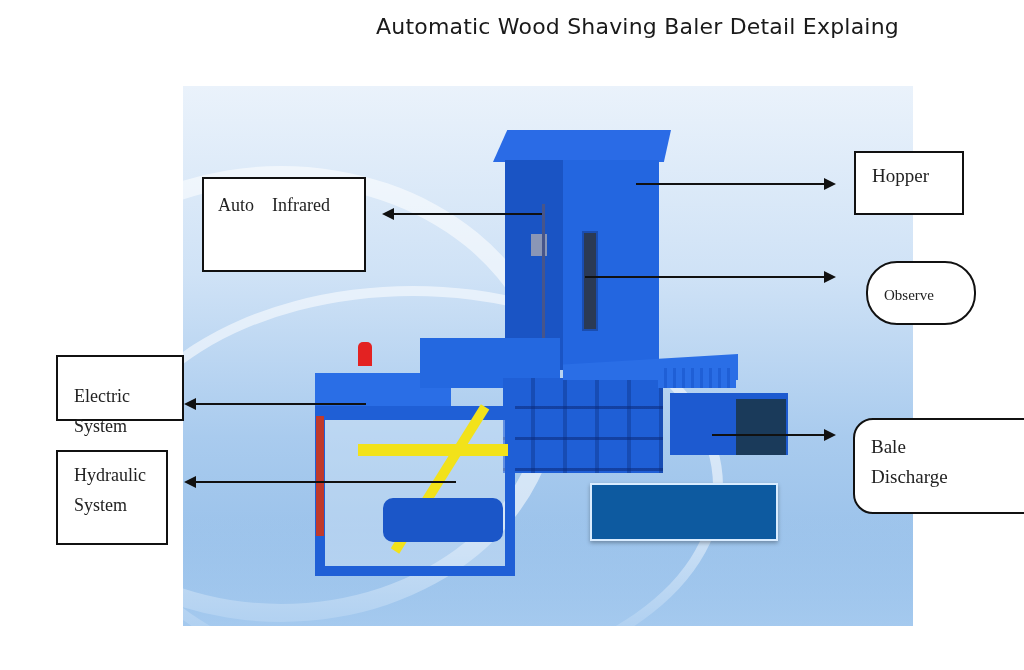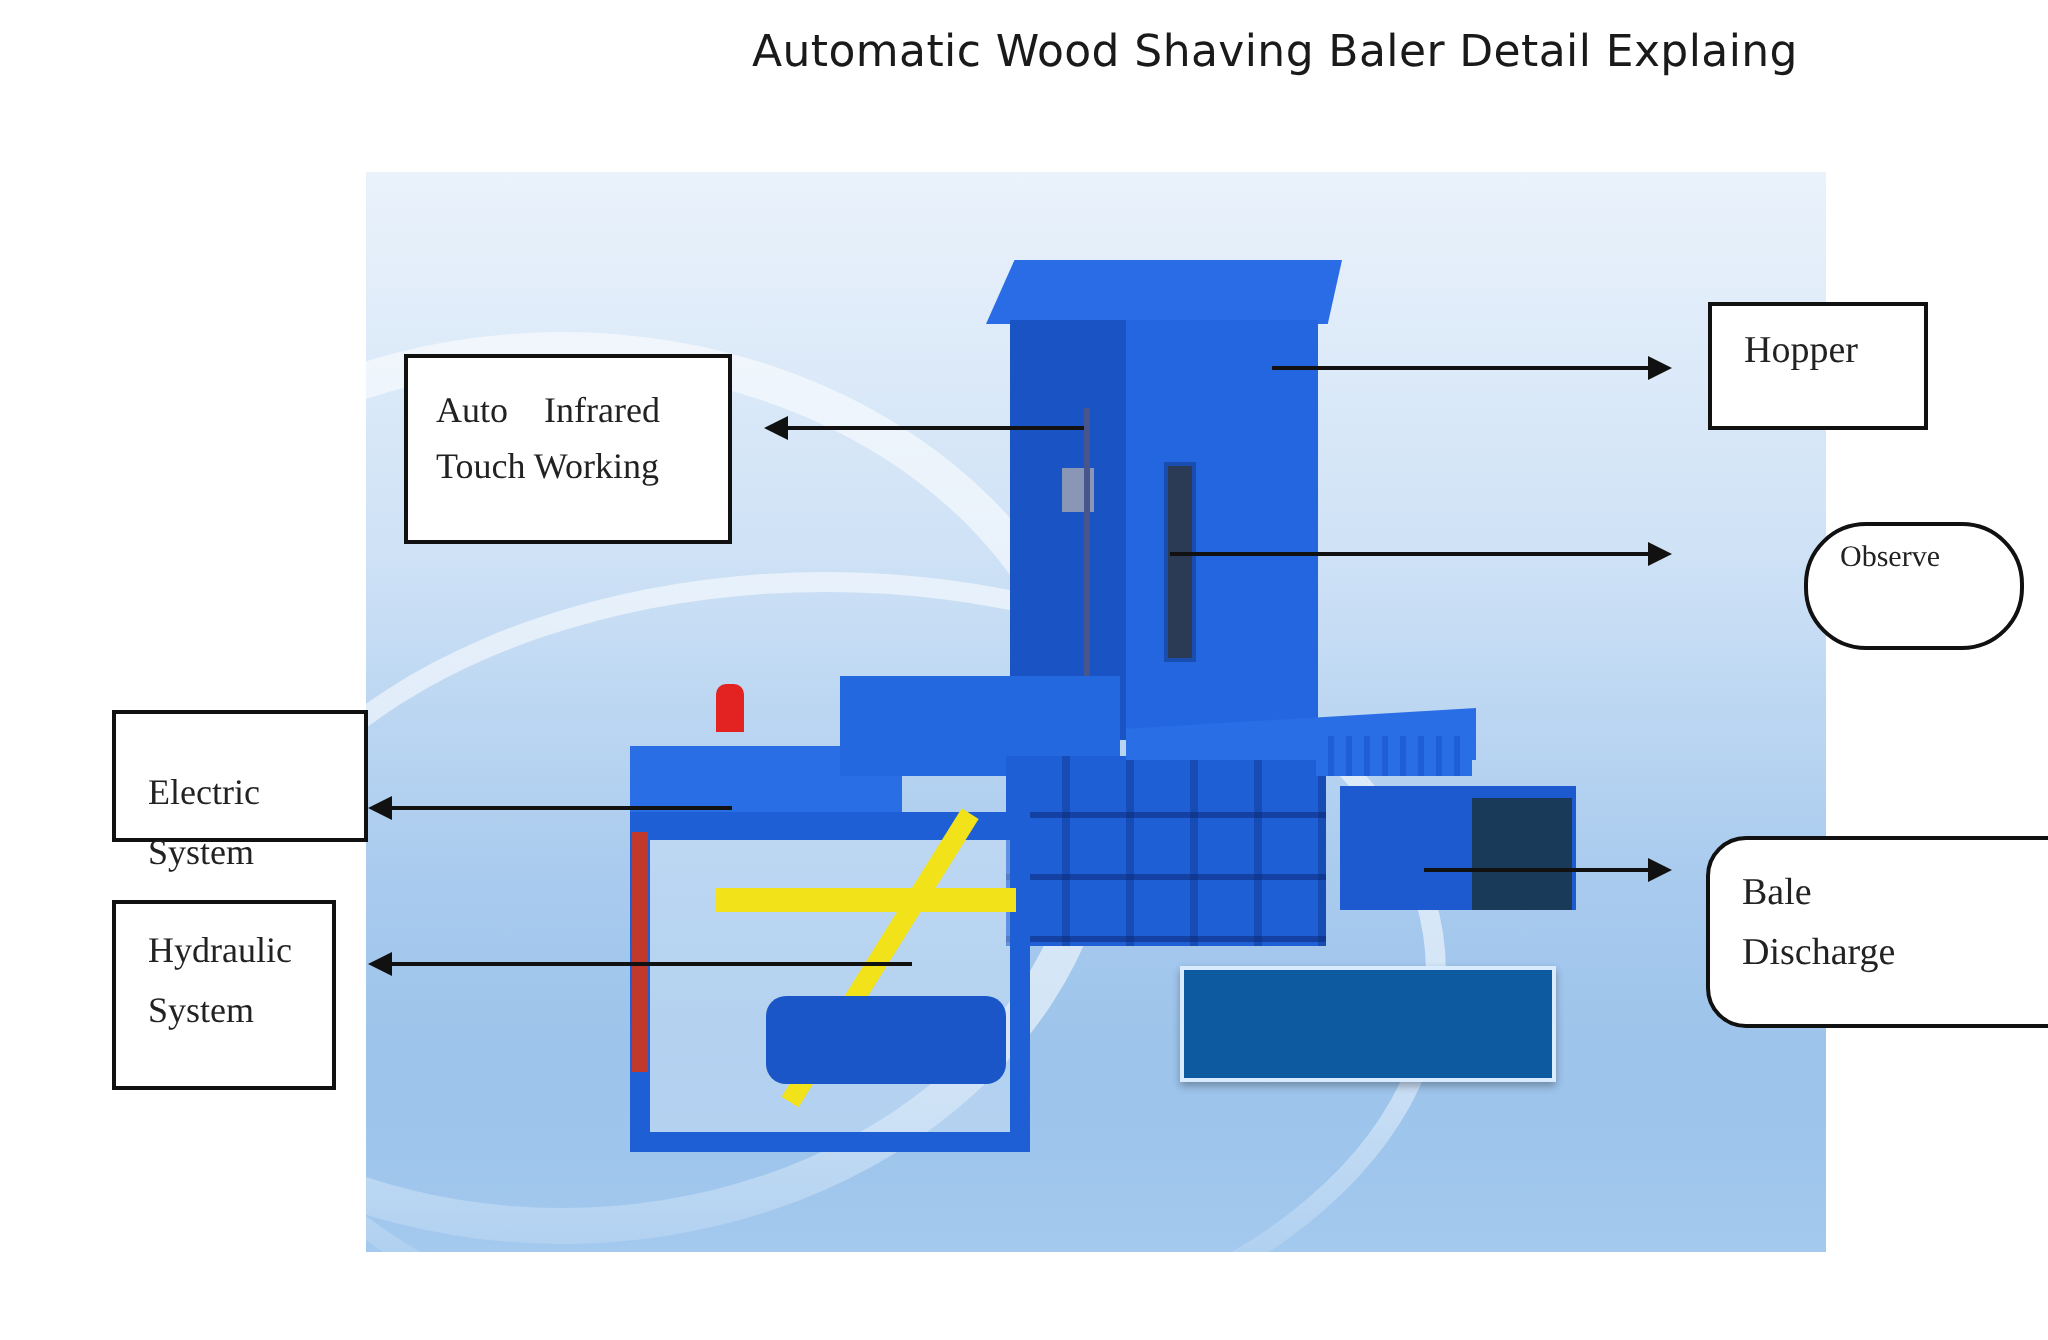--- a/index.html
+++ b/index.html
@@ -47,26 +47,25 @@
 
   <div style="position:absolute;left:487px;top:307px;width:118px;height:62px;background:#1d5ad0;"></div>
   <div style="position:absolute;left:553px;top:313px;width:50px;height:56px;background:#1a3a5a;"></div>
   <div style="position:absolute;left:475px;top:282px;width:78px;height:20px;background:repeating-linear-gradient(90deg,#2a6ee6 0 6px,#1f5fd6 6px 9px);"></div>
 
   <div style="position:absolute;left:407px;top:397px;width:184px;height:54px;background:#0d5aa0;border:2px solid #d9ecff;box-shadow:0 2px 4px rgba(0,0,0,0.3);"></div>
 </div>
 
 <div class="label serif" style="left:202px;top:177px;width:164px;height:95px;font-size:18px;line-height:28px;padding:12px 14px;">
   <div style="white-space:pre;">Auto    Infrared</div>
-  <div>Touch Working</div>
 </div>
 <div class="label sans" style="left:854px;top:151px;width:110px;height:64px;font-size:19px;padding:12px 16px;">
   <span>Hopper</span>
 </div>
-<div class="label sans" style="left:902px;top:261px;width:110px;height:64px;font-size:15px;padding:8px 16px;border-radius:31px;">
+<div class="label sans" style="left:866px;top:261px;width:110px;height:64px;font-size:15px;padding:24px 16px;border-radius:31px;">
   <span>Observe</span>
 </div>
 <div class="label serif" style="left:56px;top:355px;width:128px;height:66px;font-size:18px;line-height:30px;padding:24px 16px;">
   <div>Electric</div>
   <div>System</div>
 </div>
 <div class="label serif" style="left:56px;top:450px;width:112px;height:95px;font-size:18px;line-height:30px;padding:8px 16px;">
   <div>Hydraulic</div>
   <div>System</div>
 </div>

